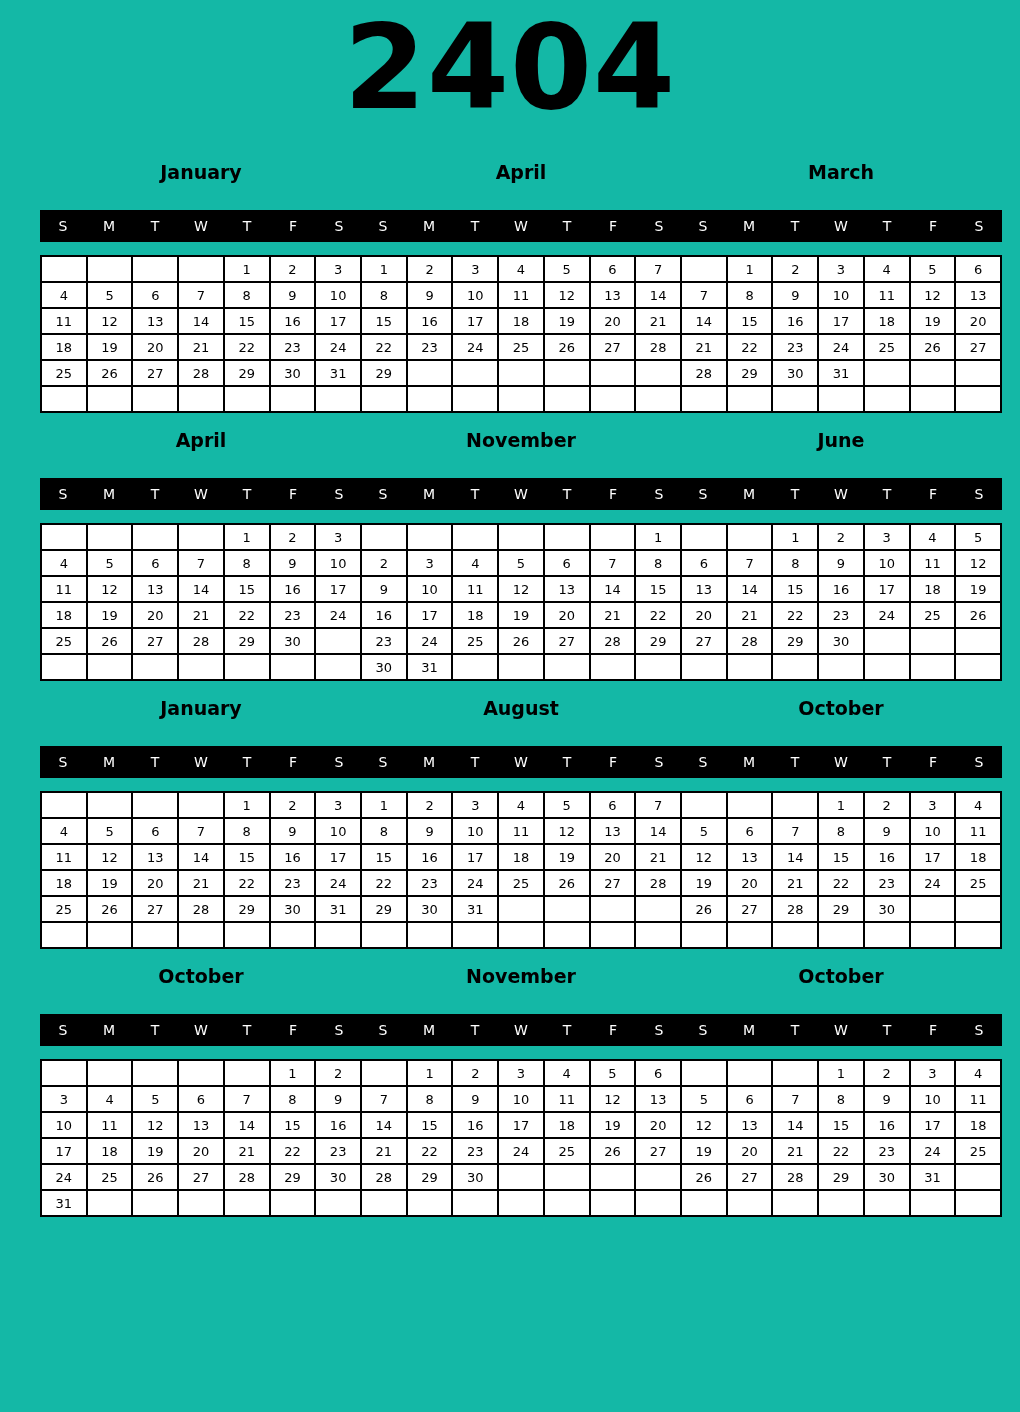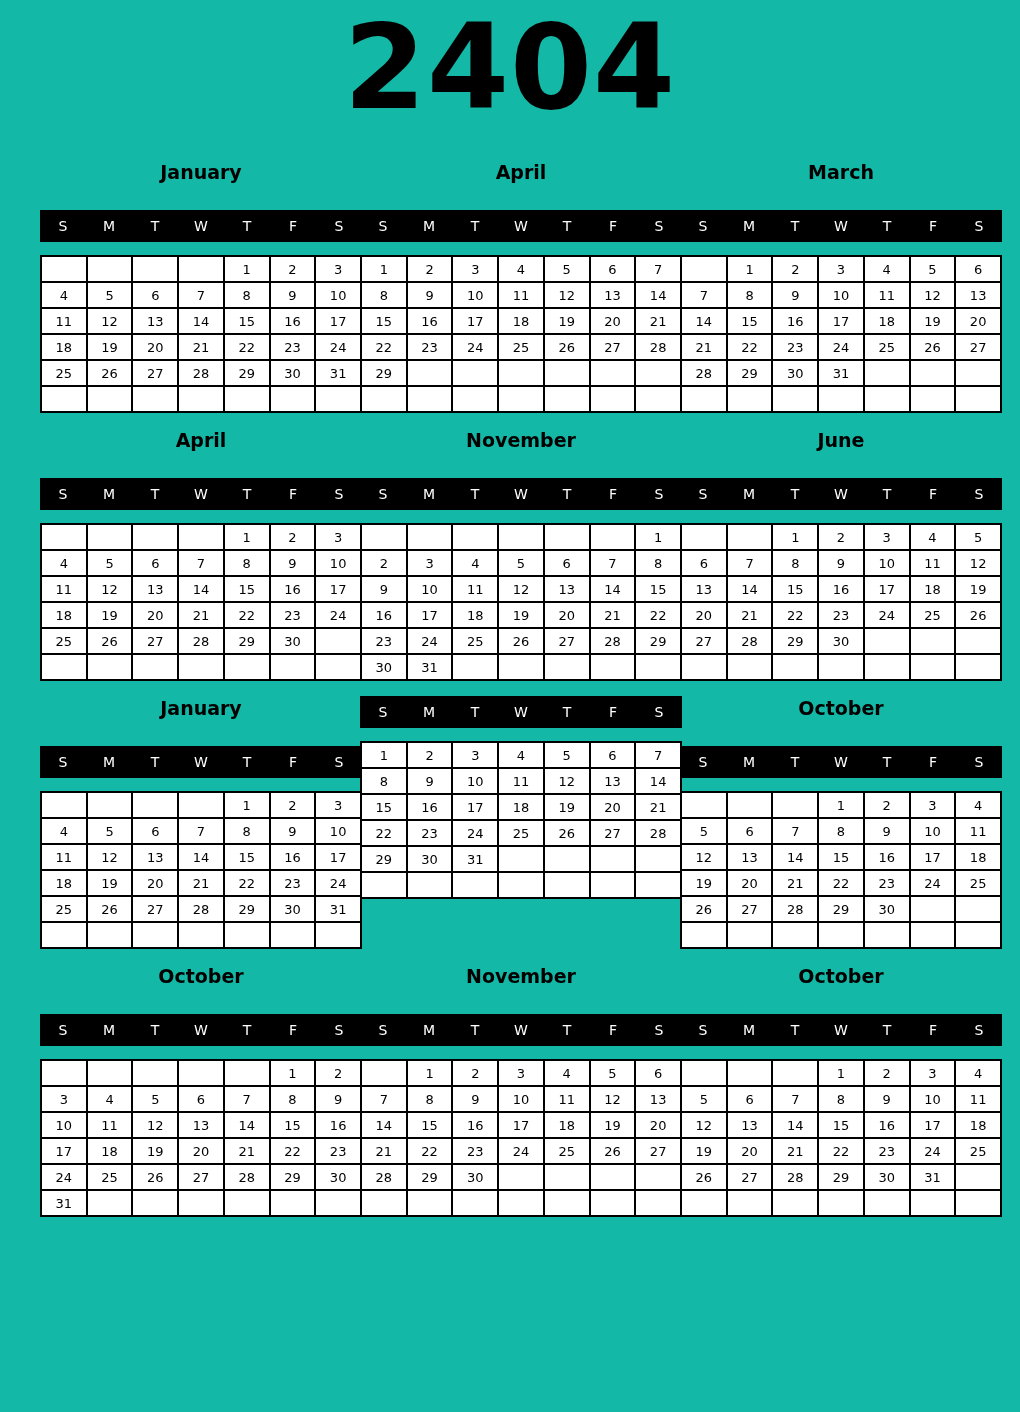--- a/index.html
+++ b/index.html
@@ -473,20 +473,21 @@
           <div class="cell"></div>
           <div class="cell"></div>
           <div class="cell"></div>
           <div class="cell"></div>
           <div class="cell"></div>
           <div class="cell"></div>
         </div>
   </div>
 
   <div class="month">
+    <div class="month-name">August</div>
     <div class="weekday-bar">
           <div>S</div>
           <div>M</div>
           <div>T</div>
           <div>W</div>
           <div>T</div>
           <div>F</div>
           <div>S</div>
         </div>
     <div class="month-grid">

